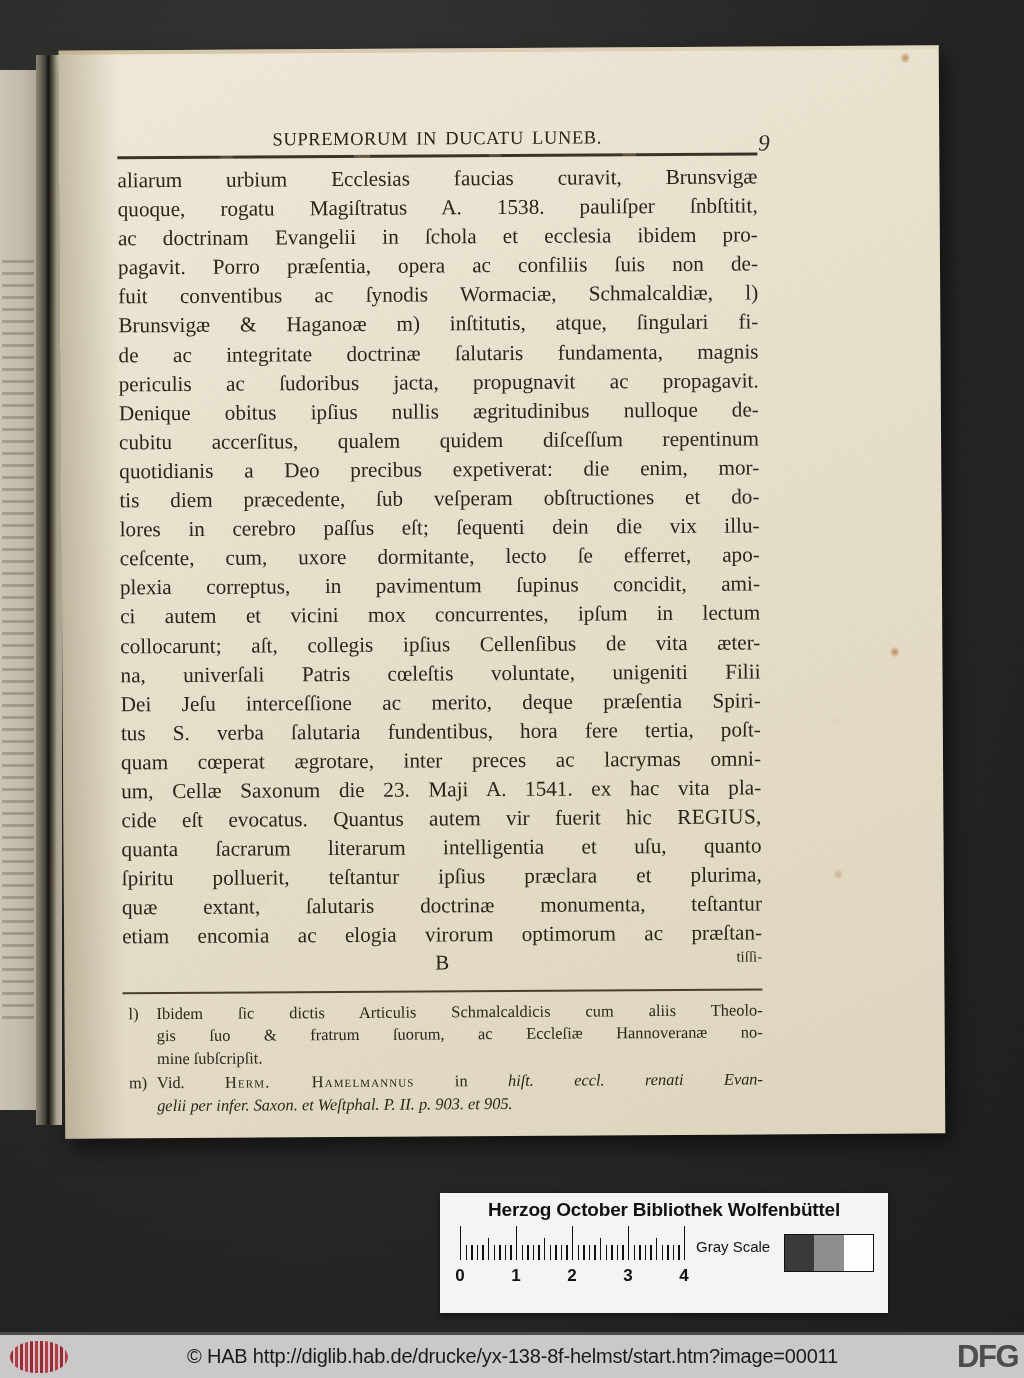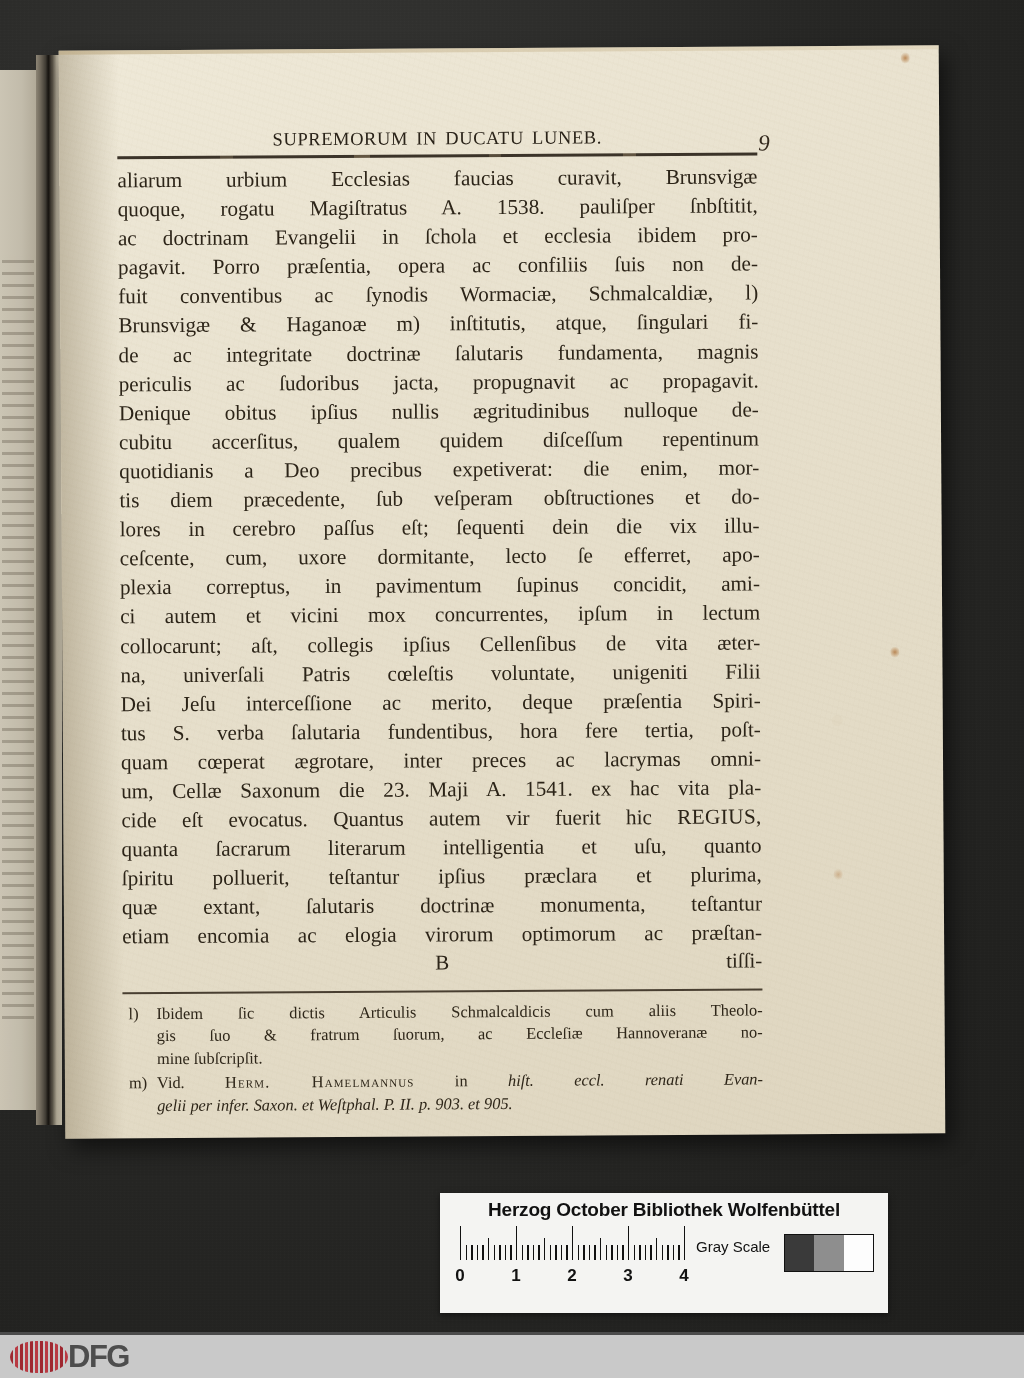--- a/index.html
+++ b/index.html
@@ -180,21 +180,21 @@
     left: 50%;
     transform: translateX(-50%);
     top: 0;
     color: #2c2418;
   }
   .catchword {
     position: absolute;
     right: 0;
     top: 0;
     color: #2c2418;
-    font-size: 21px;
+    font-size: 15px;
   }
 
   .fn-rule {
     height: 0;
     border-top: 2.2px solid #33291d;
     margin: 10px 0 9px 0;
     width: 100%;
     opacity: .88;
   }
 
@@ -475,16 +475,17 @@
       <div class="swatches" id="swatches">
           <span style="background: rgb(58, 58, 58);"></span>
           <span style="background: rgb(142, 142, 142);"></span>
           <span style="background: rgb(253, 253, 253);"></span>
         </div>
     </div>
   </div>
 
   <div class="statusbar">
     <div class="hab-logo"></div>
+    <div class="status-text">© HAB http://diglib.hab.de/drucke/yx-138-8f-helmst/start.htm?image=00011</div>
     <div class="dfg-logo">DFG</div>
   </div>
 
 </div>
 
 </body></html>

